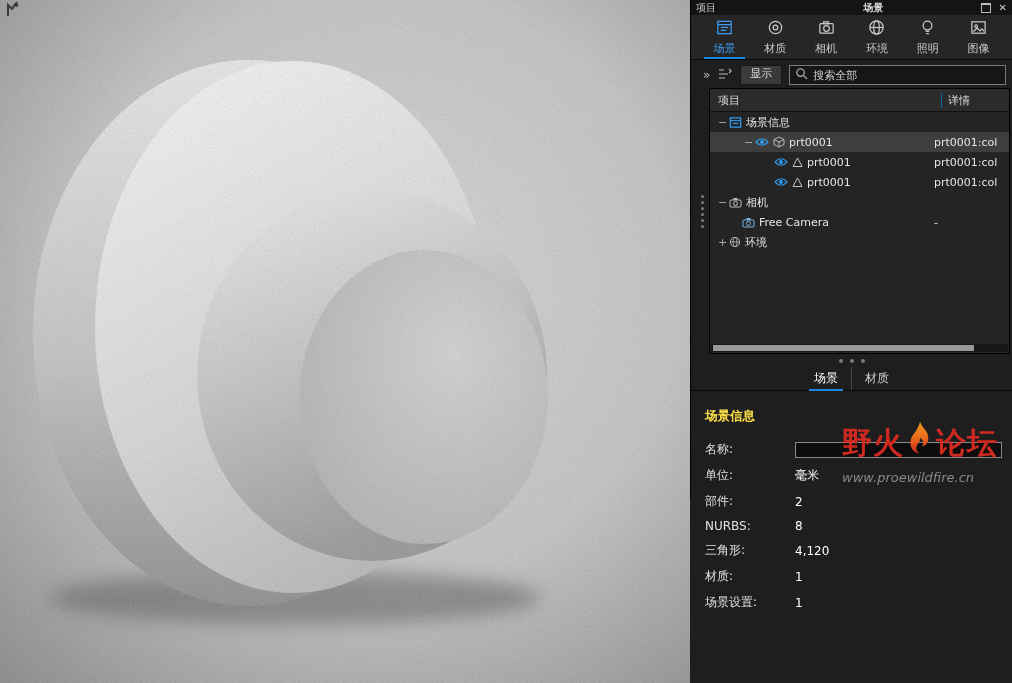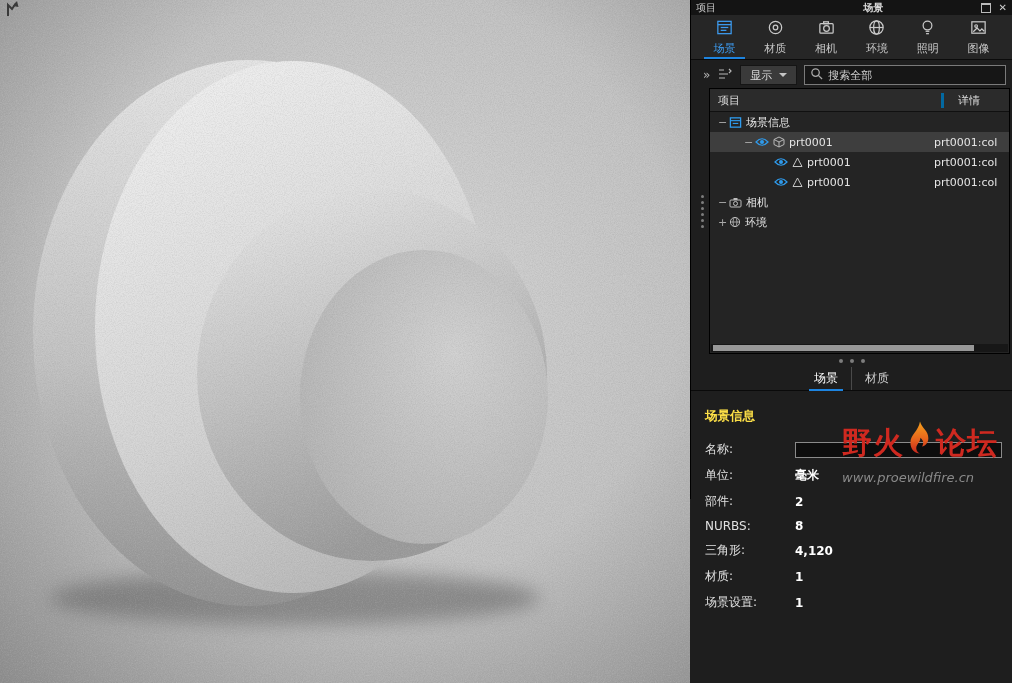--- a/index.html
+++ b/index.html
@@ -26,35 +26,35 @@
        color:#c9c9c9;position:relative;cursor:default;}
   .tab .lbl{font-size:11px;}
   .tab.active{color:#3d9df3;}
   .tab.active::after{content:"";position:absolute;bottom:0;left:5px;right:5px;height:2px;background:#1d84e0;}
   .tab svg{stroke:currentColor;fill:none;stroke-width:1.3;}
 
   .toolbar{height:30px;display:flex;align-items:center;padding:0 6px 0 12px;gap:7px;background:#1e1e1e;}
   .chev{color:#b5b5b5;font-size:12px;}
   .flatten-icon svg{stroke:#b5b5b5;fill:none;stroke-width:1.2;}
   .show-btn{background:#3a3a3a;border:1px solid #151515;color:#ddd;height:20px;padding:0 9px;
-            display:flex;align-items:center;gap:7px;font-size:11px;box-sizing:border-box;}
+            display:flex;align-items:center;gap:7px;font-size:11px;box-sizing:border-box;flex-direction:column;}
   .caret-down{width:0;height:0;border-left:4px solid transparent;border-right:4px solid transparent;border-top:4px solid #c5c5c5;}
   .searchbox{flex:1;height:20px;background:#161616;border:1px solid #7a7a7a;display:flex;align-items:center;
              padding:0 5px;gap:5px;box-sizing:border-box;}
   .searchbox svg{stroke:#a8a8a8;fill:none;stroke-width:1.4;}
   .searchbox input{background:transparent;border:none;outline:none;color:#ddd;font-size:11px;width:100%;padding:0;}
   .searchbox input::placeholder{color:#cfcfcf;opacity:1;}
 
   .gutter-dots{position:absolute;left:10px;top:195px;display:flex;flex-direction:column;gap:3px;}
   .gutter-dots i{width:3px;height:3px;border-radius:50%;background:#7d7d7d;}
 
   .treewrap{position:absolute;left:18px;right:2px;top:88px;height:266px;background:#242424;border:1px solid #000;box-sizing:border-box;}
   .tree-header{height:22px;background:#2b2b2b;border-bottom:1px solid #101010;display:flex;align-items:center;font-size:11px;color:#ddd;}
   .tree-header .col-item{flex:1;padding-left:8px;}
-  .tree-header .col-detail{width:68px;border-left:3px solid #0369a1;padding-left:14px;box-sizing:border-box;}
+  .tree-header .col-detail{width:68px;border-left:1px solid #0369a1;padding-left:6px;box-sizing:border-box;}
   .trow{height:20px;display:flex;align-items:center;font-size:11px;color:#e4e4e4;position:relative;white-space:nowrap;}
   .trow.selected{background:#3e3e3e;}
   .trow .expander{width:13px;color:#a8a8a8;text-align:center;flex:none;}
   .trow .ricon{display:flex;align-items:center;margin-right:4px;flex:none;}
   .trow .eye{display:flex;align-items:center;margin-right:4px;flex:none;}
   .trow .rlabel{overflow:hidden;}
   .trow .detail{position:absolute;left:224px;width:66px;overflow:hidden;}
   .lvl0{padding-left:6px;} .lvl1{padding-left:32px;} .lvl2{padding-left:64px;}
   .hscroll{position:absolute;left:1px;right:1px;bottom:1px;height:8px;background:#171717;}
   .hscroll .thumb{position:absolute;left:2px;top:1px;height:6px;width:88%;background:#989898;}
@@ -65,21 +65,21 @@
   .subtabs{position:absolute;left:0;right:0;top:366px;height:24px;display:flex;justify-content:center;align-items:center;border-bottom:1px solid #0a0a0a;}
   .subtab{padding:3px 13px;position:relative;color:#cfcfcf;font-size:12px;}
   .subtab + .subtab{border-left:1px solid #4a4a4a;}
   .subtab.active{color:#fff;}
   .subtab.active::after{content:"";position:absolute;bottom:-1px;left:8px;right:8px;height:2px;background:#1d84e0;}
 
   .infoblock{position:absolute;left:14px;right:10px;top:408px;}
   .info-title{font-weight:bold;color:#fde047;font-size:12.5px;margin-bottom:16px;}
   .field{display:flex;align-items:center;margin-bottom:9px;font-size:12px;min-height:14px;gap:32px;}
   .field .lab{width:58px;color:#e0e0e0;flex:none;}
-  .field .val{color:#fff;font-weight:bold;}
+  .field .val{color:#fff;}
   .name-input{width:218px;height:14px;background:#0d0d0d;border:1px solid #8a8a8a;color:#fff;font-size:11px;padding:0 2px;}
 
   .watermark{position:absolute;right:14px;bottom:14px;text-align:left;}
   .brand{display:flex;align-items:center;justify-content:flex-end;color:#cf2920;font-size:30px;font-weight:bold;letter-spacing:1px;}
   .brand .flame{margin:0 1px 2px 1px;}
   .wm-url{color:#8a8a8a;font-style:italic;font-size:13px;margin-top:1px;}
 
   .eye svg{display:block;} .ricon svg{display:block;}
 </style>
 </head>
@@ -327,20 +327,31 @@
           <svg width="13" height="11" viewBox="0 0 13 11">
               <rect x="1" y="3" width="11" height="7" rx="1" fill="none" stroke="#bdbdbd" stroke-width="1"></rect>
               <circle cx="6.5" cy="6.5" r="2" fill="none" stroke="#bdbdbd" stroke-width="1"></circle>
               <rect x="4.5" y="1" width="4" height="2" fill="#bdbdbd"></rect>
             </svg>
         </span>
         <span class="rlabel">相机</span>
         <span class="detail"></span>
       </div>
 
+      <div class="trow lvl1">
+        <span class="ricon">
+          <svg width="13" height="11" viewBox="0 0 13 11">
+              <rect x="1" y="3" width="11" height="7" rx="1" fill="none" stroke="#7fb2e0" stroke-width="1"></rect>
+              <circle cx="6.5" cy="6.5" r="2" fill="none" stroke="#7fb2e0" stroke-width="1"></circle>
+              <rect x="4.5" y="1" width="4" height="2" fill="#7fb2e0"></rect>
+            </svg>
+        </span>
+        <span class="rlabel">Free Camera</span>
+        <span class="detail">-</span>
+      </div>
 
       <div class="trow lvl0">
         <span class="expander">+</span>
         <span class="ricon">
           <svg width="12" height="12" viewBox="0 0 12 12">
               <circle cx="6" cy="6" r="4.6" fill="none" stroke="#bdbdbd" stroke-width="1"></circle>
               <ellipse cx="6" cy="6" rx="2" ry="4.6" fill="none" stroke="#bdbdbd" stroke-width="0.8"></ellipse>
               <line x1="1.4" y1="6" x2="10.6" y2="6" stroke="#bdbdbd" stroke-width="0.8"></line>
             </svg>
         </span>

